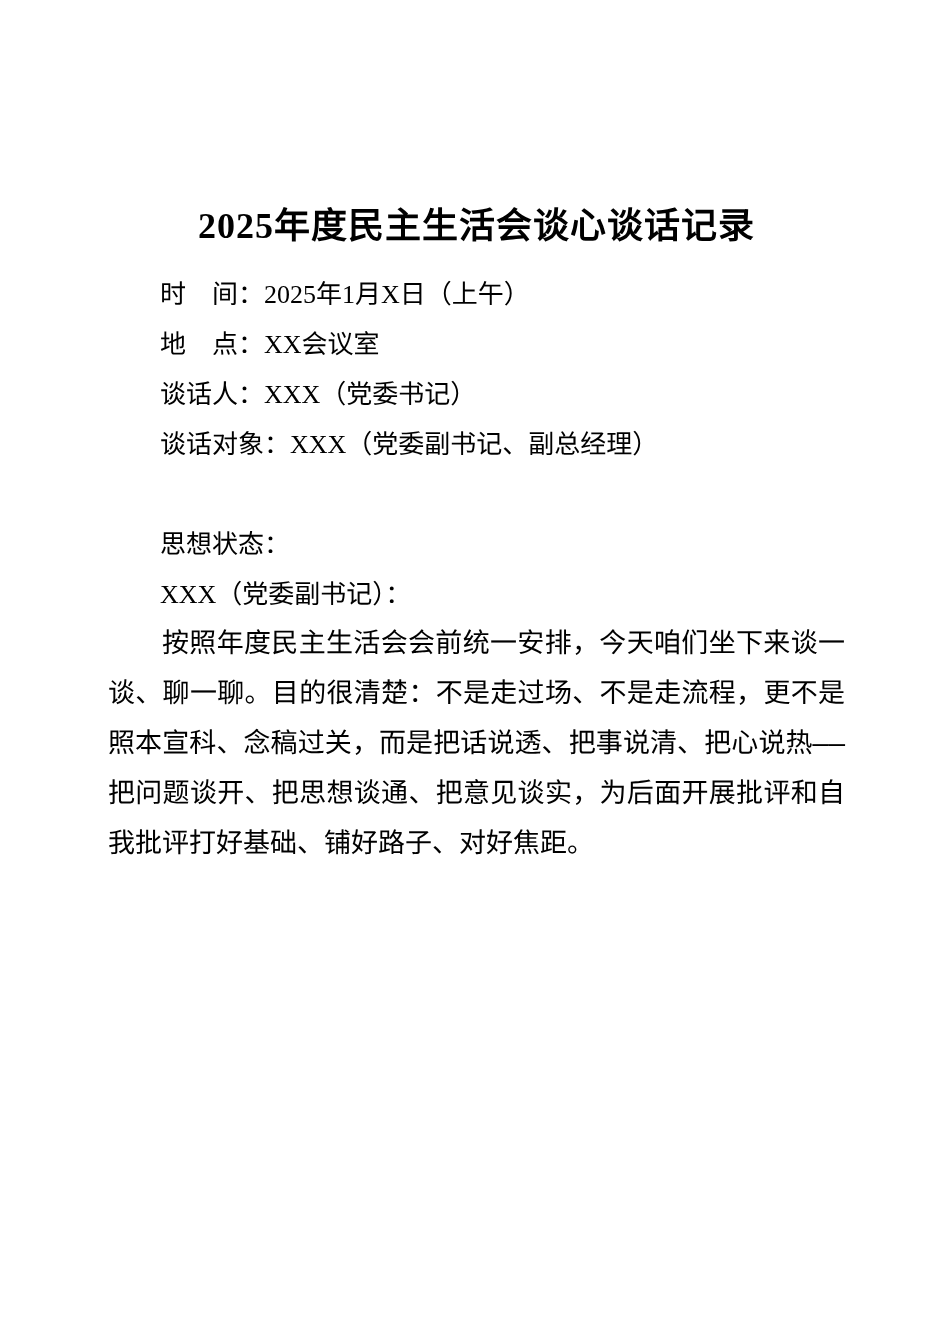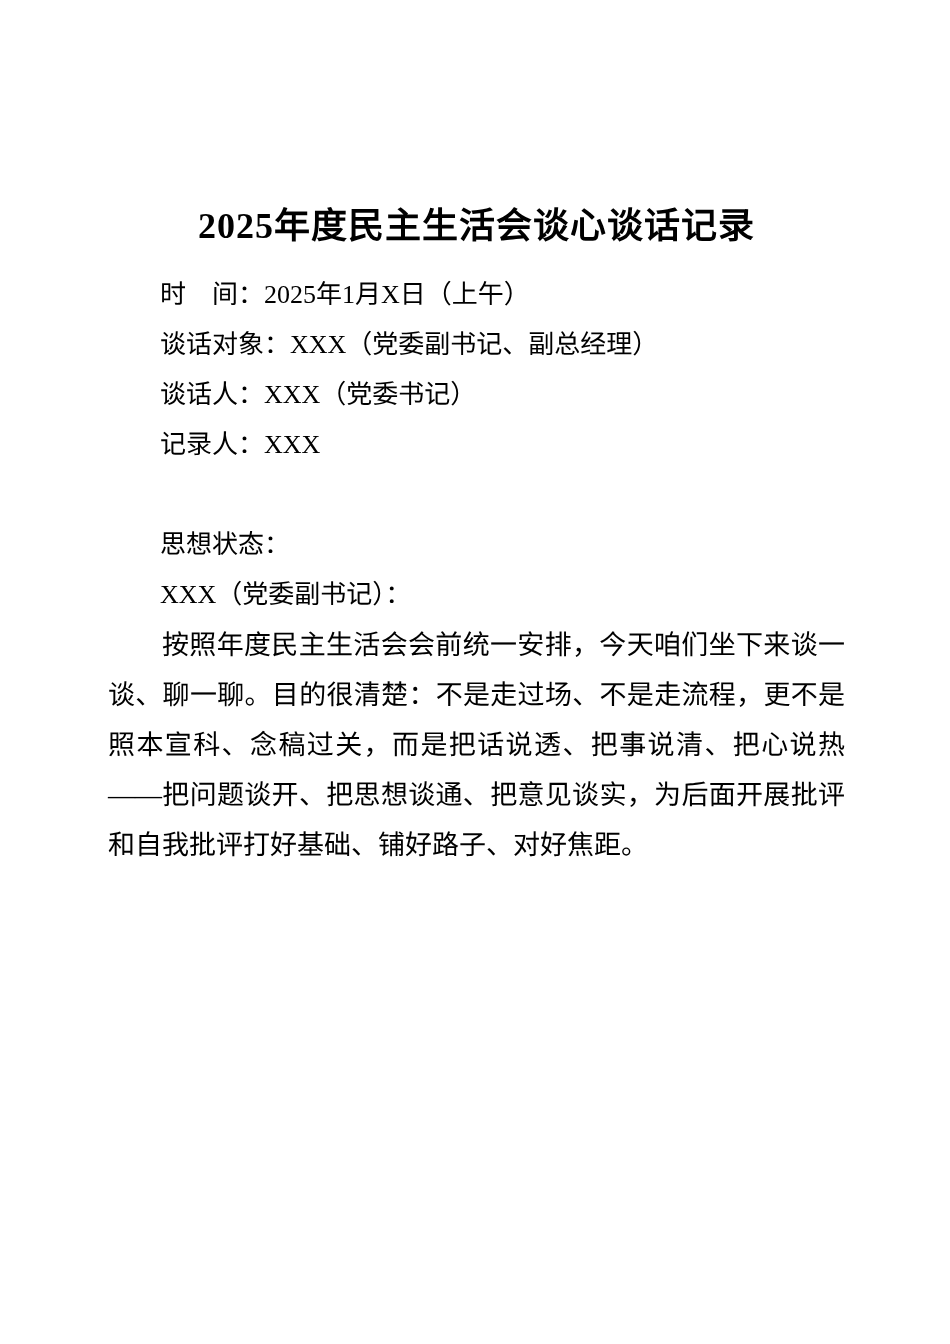--- a/index.html
+++ b/index.html
@@ -38,37 +38,38 @@
     height: 50px;
   }
   .para {
     margin: 0;
     font-size: 27px;
     line-height: 50px;
     text-indent: 2em;
     text-align: justify;
     text-justify: inter-ideograph;
     word-break: break-all;
+    font-family: Liberation Mono, monospace;
   }
 </style>
 </head>
 <body>
 
 <div class="page">
 
   <h1 class="doc-title">2025年度民主生活会谈心谈话记录</h1>
 
   <p class="line">时　间：2025年1月X日（上午）</p>
 
+  <p class="line">地　点：XX会议室</p>
+
+  <p class="line">谈话人：XXX（党委书记）</p>
 
   <p class="line">谈话对象：XXX（党委副书记、副总经理）</p>
 
-  <p class="line">谈话人：XXX（党委书记）</p>
-
-  <p class="line">记录人：XXX</p>
 
   <div class="blank-line"></div>
 
   <p class="line">思想状态：</p>
 
   <p class="line">XXX（党委副书记）：</p>
 
   <p class="para">按照年度民主生活会会前统一安排，今天咱们坐下来谈一谈、聊一聊。目的很清楚：不是走过场、不是走流程，更不是照本宣科、念稿过关，而是把话说透、把事说清、把心说热——把问题谈开、把思想谈通、把意见谈实，为后面开展批评和自我批评打好基础、铺好路子、对好焦距。</p>
 
 

